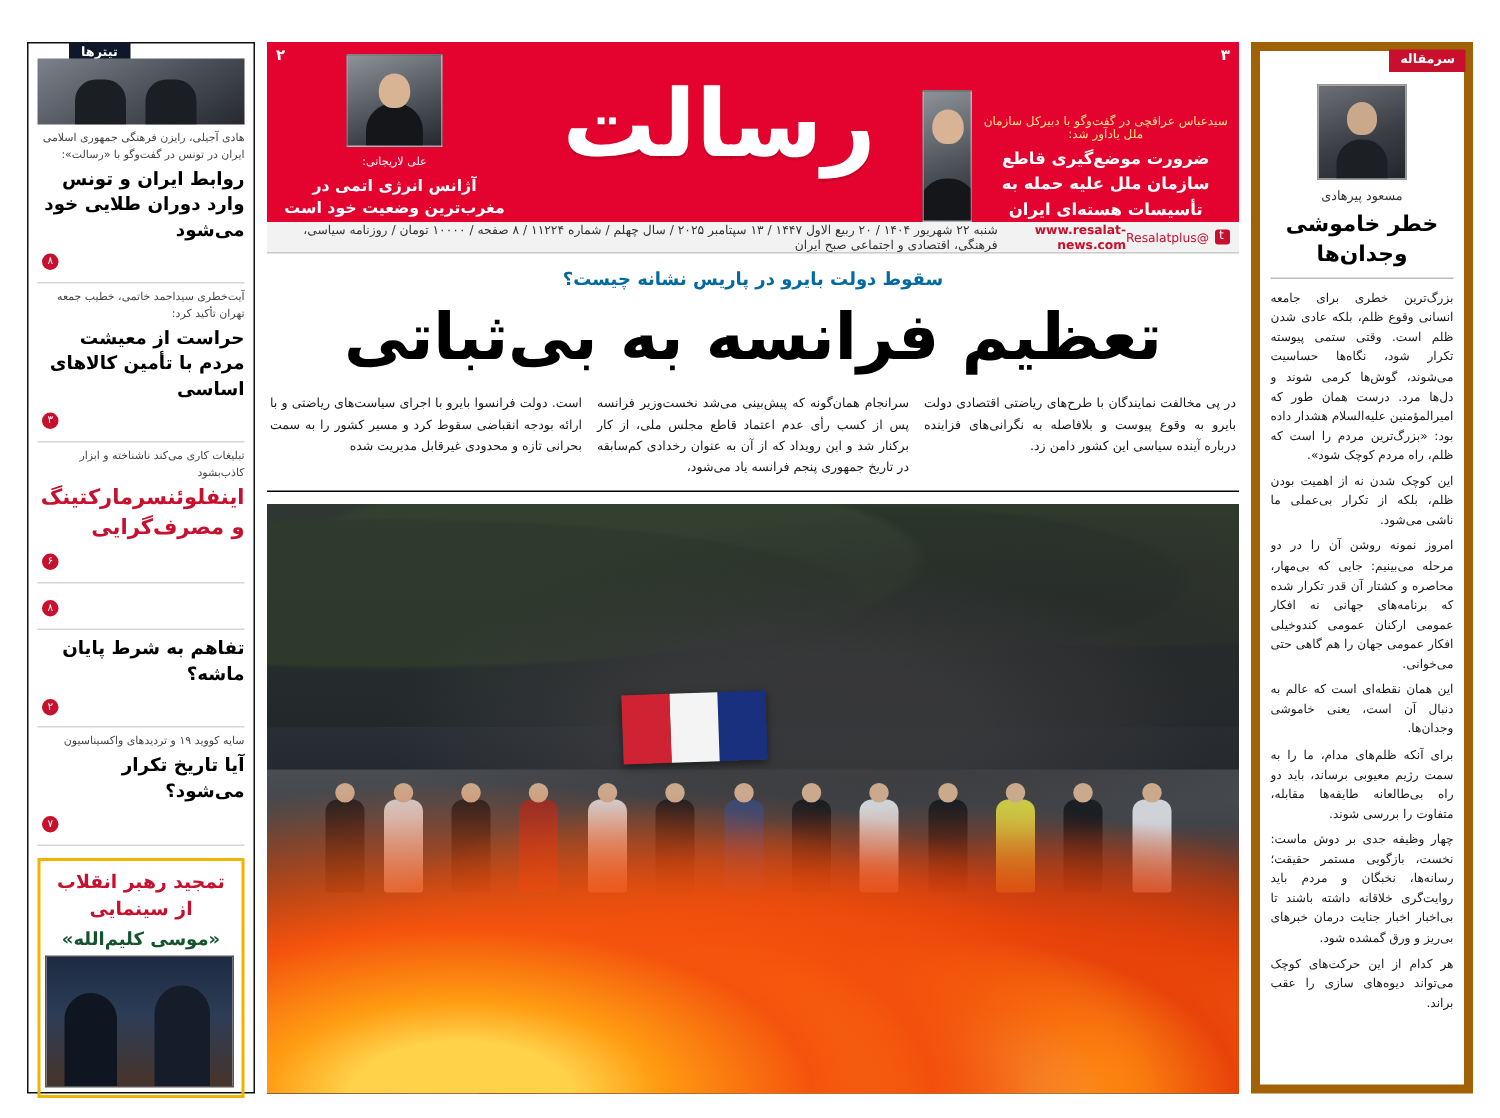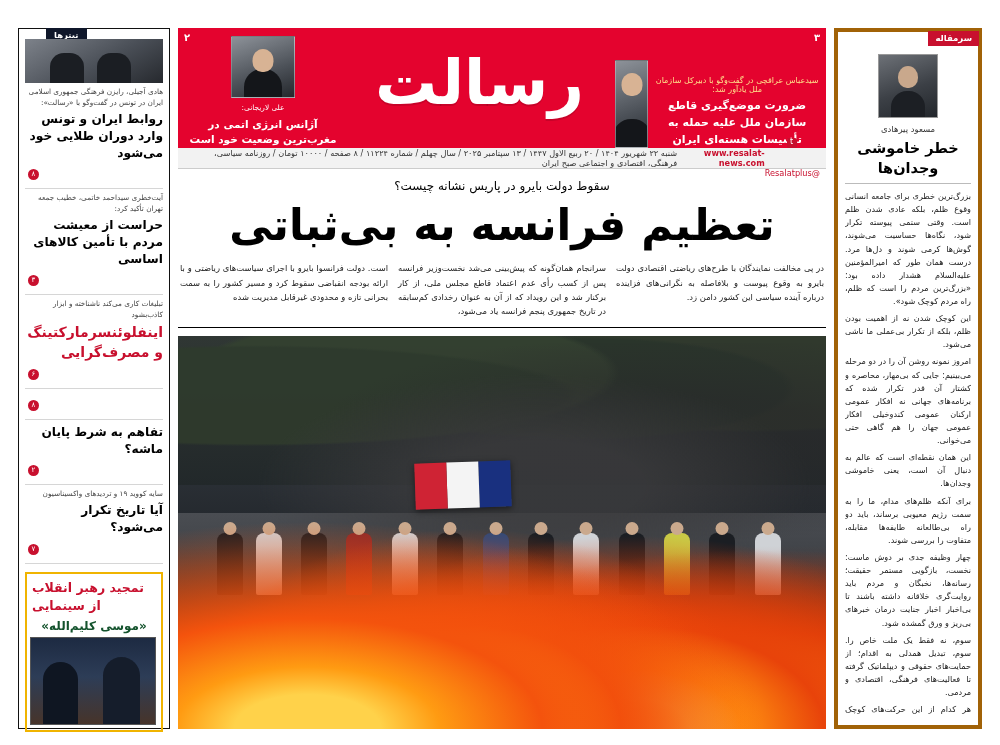--- a/index.html
+++ b/index.html
@@ -17,21 +17,21 @@
     box-sizing:border-box;
     padding:28px 18px 16px 18px;
     display:flex;
     flex-direction:row;
     gap:8px;
   }
   
   .opinion-col{
     width:148px;
     flex:0 0 148px;
-    border:4px solid #a16207;
+    border:6px solid #a16207;
     box-sizing:border-box;
     padding:6px 7px 8px 7px;
     display:flex;
     flex-direction:column;
     position:relative;
   }
   .op-tag{
     position:absolute;
     top:-1px;right:-1px;
     background:#c8102e;
@@ -184,34 +184,34 @@
     height:20px;
     display:flex;
     align-items:center;
     justify-content:space-between;
     padding:0 6px;
     font-size:8.2px;
     color:#222;
   }
   .mh-bar .site{color:#c8102e;font-weight:bold;}
   .mh-bar .mid{color:#333;}
-  .mh-bar .social{display:flex;align-items:center;gap:20px;color:#c8102e;flex-direction:column;}
+  .mh-bar .social{display:flex;align-items:center;gap:4px;color:#c8102e;}
   .tw-ico{
     width:10px;height:10px;border-radius:2px;background:#c8102e;
     display:inline-block;position:relative;
   }
   .tw-ico::after{
     content:"t";position:absolute;left:2.6px;top:-1px;color:#fff;font-size:8px;
   }
   .subhead{
     text-align:center;
     font-size:12px;
-    color:#000000;
+    color:#0369a1;
     margin:10px 0 4px 0;
-    font-weight:normal;
+    font-weight:bold;
   }
   .main-headline{
     text-align:center;
     font-size:43px;
     font-weight:bold;
     color:#000;
     line-height:1.22;
     margin:2px 0 10px 0;
     letter-spacing:-0.5px;
   }
@@ -357,21 +357,21 @@
     vertical-align:middle;margin-left:3px;
   }
   .npage-row{text-align:left;margin-top:2px;}
   .promo{
     border:2px solid #f0b400;
     padding:5px;
     margin-top:4px;
     display:flex;flex-direction:column;gap:4px;
   }
   .promo-title{
-    font-size:12.5px;font-weight:bold;color:#c8102e;text-align:left;line-height:1.45;
+    font-size:12.5px;font-weight:bold;color:#c8102e;text-align:center;line-height:1.45;
   }
   .promo-sub{
     font-size:12px;font-weight:bold;color:#14532d;text-align:center;
   }
   .promo-img{
     height:86px;width:100%;
     background:linear-gradient(180deg,#1d2a42 0%,#2d3d57 45%,#47342a 100%);
     position:relative;overflow:hidden;
     border:1px solid #555;
   }
@@ -394,21 +394,20 @@
     <div class="op-photo"></div>
     <div class="op-author">مسعود پیرهادی</div>
     <div class="op-title">خطر خاموشی وجدان‌ها</div>
     <div class="op-body">
       <p>بزرگ‌ترین خطری برای جامعه انسانی وقوع ظلم، بلکه عادی شدن ظلم است. وقتی ستمی پیوسته تکرار شود، نگاه‌ها حساسیت می‌شوند، گوش‌ها کرمی شوند و دل‌ها مرد. درست همان طور که امیرالمؤمنین علیه‌السلام هشدار داده بود: «بزرگ‌ترین مردم را است که ظلم، راه مردم کوچک شود».</p>
       <p>این کوچک شدن نه از اهمیت بودن ظلم، بلکه از تکرار بی‌عملی ما ناشی می‌شود.</p>
       <p>امروز نمونه روشن آن را در دو مرحله می‌بینیم: جایی که بی‌مهار، محاصره و کشتار آن قدر تکرار شده که برنامه‌های جهانی نه افکار عمومی ارکنان عمومی کندوخیلی افکار عمومی جهان را هم گاهی حتی می‌خوانی.</p>
       <p>این همان نقطه‌ای است که عالم به دنبال آن است، یعنی خاموشی وجدان‌ها.</p>
       <p>برای آنکه ظلم‌های مدام، ما را به سمت رژیم معیوبی برساند، باید دو راه بی‌طالعانه طایفه‌ها مقابله، متفاوت را بررسی شوند.</p>
       <p>چهار وظیفه جدی بر دوش ماست: نخست، بازگویی مستمر حقیقت؛ رسانه‌ها، نخبگان و مردم باید روایت‌گری خلاقانه داشته باشند تا بی‌اخبار اخبار جنایت درمان خبرهای بی‌ریز و ورق گمشده شود.</p>
-      <p>سوم، نه فقط یک ملت خاص را. سوم، تبدیل همدلی به اقدام؛ از حمایت‌های حقوقی و دیپلماتیک گرفته تا فعالیت‌های فرهنگی، اقتصادی و مردمی.</p>
       <p>هر کدام از این حرکت‌های کوچک می‌تواند دیوه‌های سازی را عقب براند.</p>
 
     </div>
   </section>
 
   <section class="center-col">
 
     <div class="masthead">
       <span class="mh-num-right">۳</span>
       <span class="mh-num-left">۲</span>

